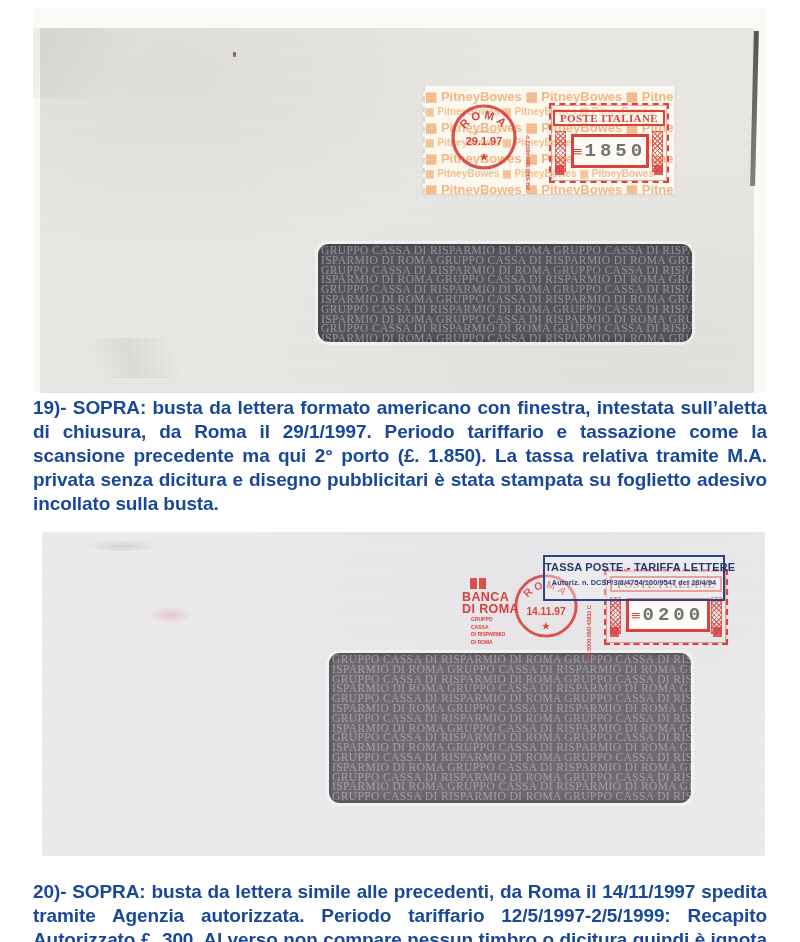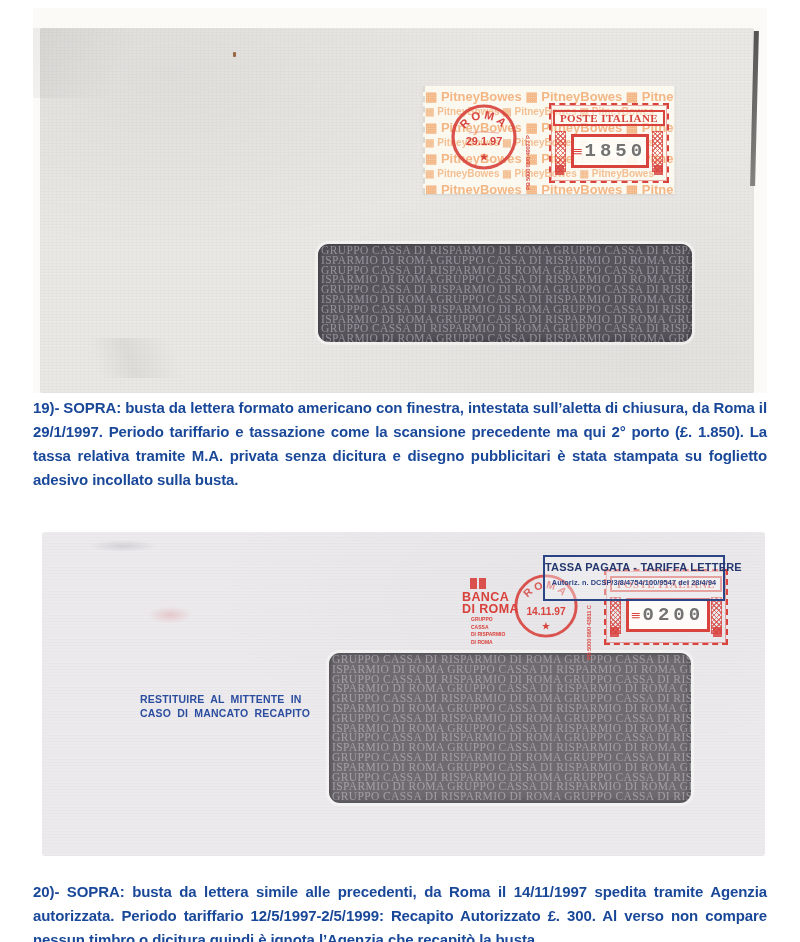--- a/index.html
+++ b/index.html
@@ -95,21 +95,21 @@
                 background:
                   linear-gradient(90deg, #d8403c 0 42%, transparent 42% 58%, #d8403c 58% 100%);
                 opacity:.9; }
   .banca-n { font-size:12.5px; font-weight:900; letter-spacing:.4px; line-height:12px; }
   .banca-g { font-size:5px; font-weight:bold; line-height:5.6px; margin-left:9px; margin-top:2px; }
 
   .restit { left:110px; top:165px; font-size:10.5px; font-weight:bold; color:#2b4da0;
             line-height:13.5px; word-spacing:3px; letter-spacing:.2px; z-index:3; }
 
   
-  .caption { position:absolute; left:33px; width:734px; font-size:15px; font-weight:bold;
+  .caption { position:absolute; left:33px; width:734px; font-size:19px; font-weight:bold;
              color:#1a4899; text-align:justify; line-height:24px; letter-spacing:-0.1px; }
   .cap19 { top:396px; }
   .cap20 { top:880px; }
 </style>
 </head>
 <body>
 
 <div class="page">
 
   <div class="abs scan1">
@@ -209,28 +209,24 @@
       <div class="col" style="right:4px;"></div>
       <div class="cblk" style="left:4px; bottom:6px;"></div>
       <div class="cblk" style="right:4px; bottom:6px;"></div>
       <div class="valuebox" style="left:20px; top:27px; width:84px; height:34px;">
         <span class="lire">≡</span>
         <span class="digits">0200</span>
       </div>
     </div>
 
     <div class="abs tassa">
-      <div class="tassa-l1">TASSA PAGATA - TARIFFA LETTERE</div>
+      <div class="tassa-l1">TASSA POSTE - TARIFFA LETTERE</div>
       <div class="tassa-l2">Autoriz. n. DCSP/3/8/4754/100/9547 del 28/4/94</div>
     </div>
 
-    <div class="abs restit">
-      <div>RESTITUIRE AL MITTENTE IN</div>
-      <div>CASO DI MANCATO RECAPITO</div>
-    </div>
 
     <div class="window win2">
         <div>GRUPPO CASSA DI RISPARMIO DI ROMA GRUPPO CASSA DI RISPARMIO DI ROMA GRUPPO CASSA DI RISPARMIO DI ROMA GRUPPO CASSA DI RISPARMIO DI ROMA </div>
         <div>ISPARMIO DI ROMA GRUPPO CASSA DI RISPARMIO DI ROMA GRUPPO CASSA DI RISPARMIO DI ROMA GRUPPO CASSA DI RISPARMIO DI ROMA </div>
         <div>GRUPPO CASSA DI RISPARMIO DI ROMA GRUPPO CASSA DI RISPARMIO DI ROMA GRUPPO CASSA DI RISPARMIO DI ROMA GRUPPO CASSA DI RISPARMIO DI ROMA </div>
         <div>ISPARMIO DI ROMA GRUPPO CASSA DI RISPARMIO DI ROMA GRUPPO CASSA DI RISPARMIO DI ROMA GRUPPO CASSA DI RISPARMIO DI ROMA </div>
         <div>GRUPPO CASSA DI RISPARMIO DI ROMA GRUPPO CASSA DI RISPARMIO DI ROMA GRUPPO CASSA DI RISPARMIO DI ROMA GRUPPO CASSA DI RISPARMIO DI ROMA </div>
         <div>ISPARMIO DI ROMA GRUPPO CASSA DI RISPARMIO DI ROMA GRUPPO CASSA DI RISPARMIO DI ROMA GRUPPO CASSA DI RISPARMIO DI ROMA </div>
         <div>GRUPPO CASSA DI RISPARMIO DI ROMA GRUPPO CASSA DI RISPARMIO DI ROMA GRUPPO CASSA DI RISPARMIO DI ROMA GRUPPO CASSA DI RISPARMIO DI ROMA </div>
         <div>ISPARMIO DI ROMA GRUPPO CASSA DI RISPARMIO DI ROMA GRUPPO CASSA DI RISPARMIO DI ROMA GRUPPO CASSA DI RISPARMIO DI ROMA </div>

